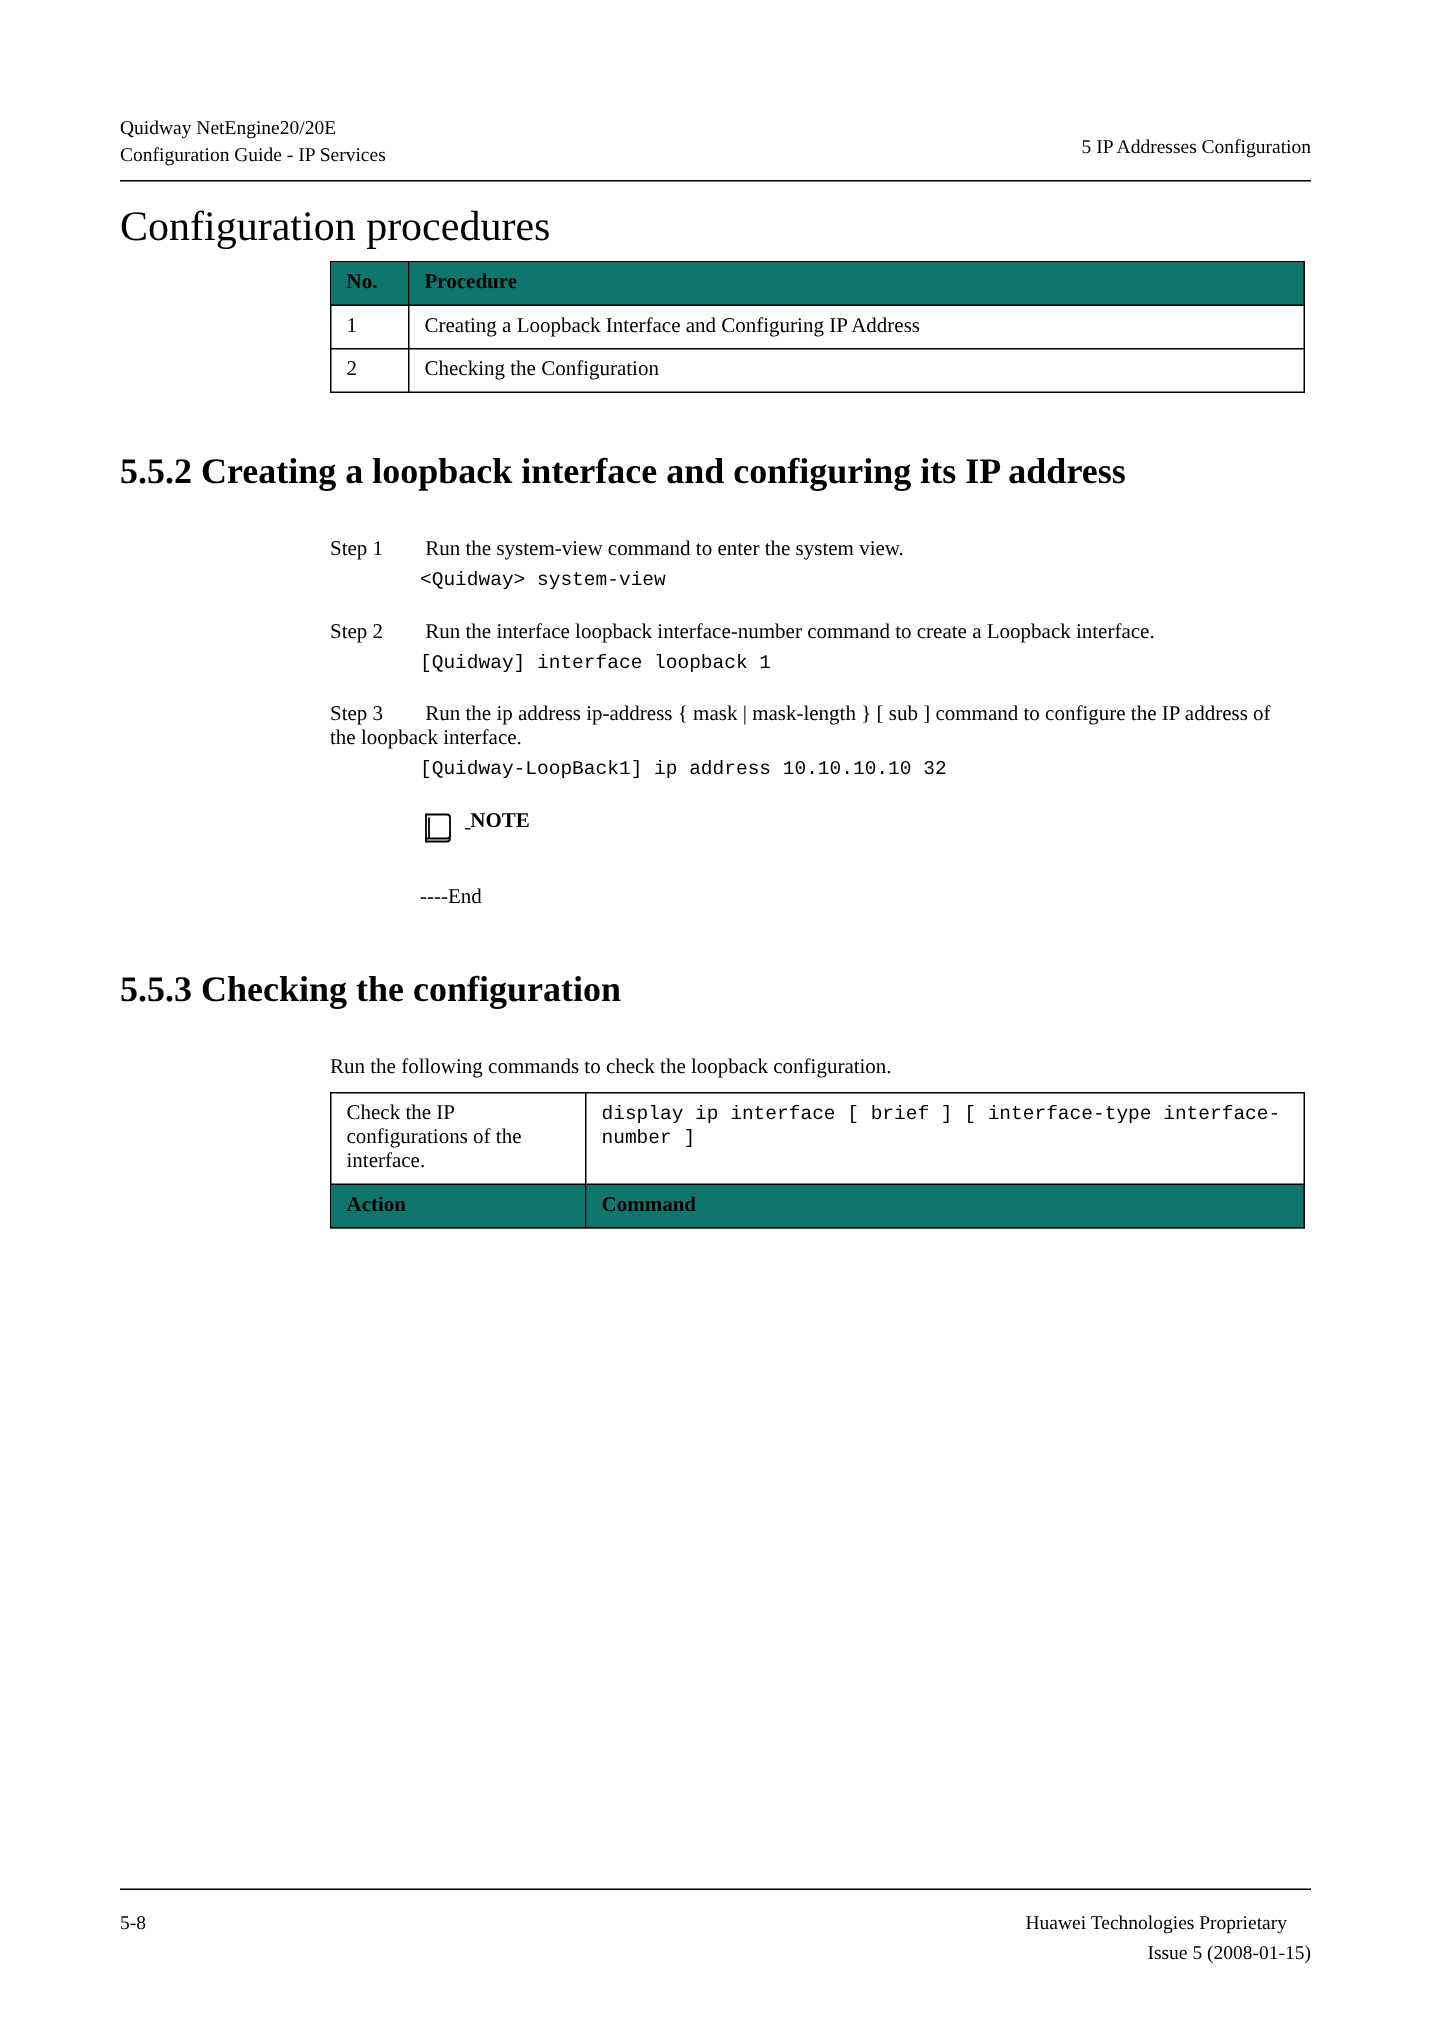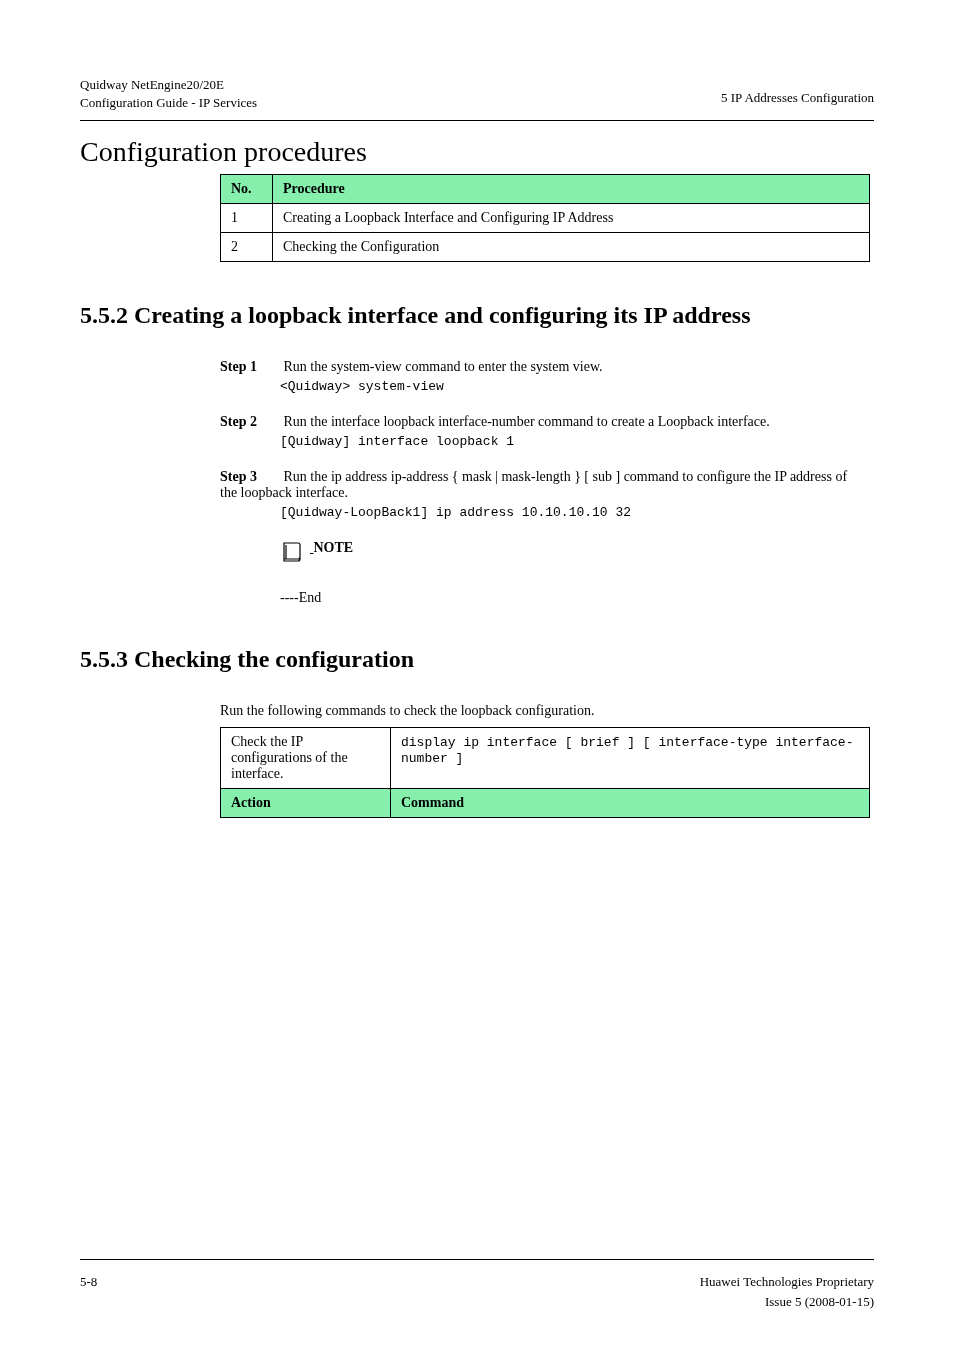--- a/index.html
+++ b/index.html
@@ -50,21 +50,21 @@
   }
   .footer-left {
     position: absolute;
     bottom: 60px;
     left: 80px;
     font-size: 13px;
   }
   .footer-right {
     position: absolute;
     bottom: 60px;
-    right: 80px;
+    right: 96px;
     font-size: 13px;
   }
   .footer-model {
     position: absolute;
     bottom: 40px;
     right: 80px;
     font-size: 13px;
   }
   .content {
     padding-top: 60px;
@@ -85,32 +85,32 @@
     margin-left: 140px;
     font-size: 14px;
   }
   table.proc th, table.proc td {
     border: 1px solid #000;
     padding: 6px 10px;
     text-align: left;
     vertical-align: top;
   }
   table.proc th {
-    background: #86efac;
+    background: #0f766e;
     font-weight: bold;
   }
   table.proc col.no { width: 52px; }
   table.action col.action { width: 170px; }
   .step {
     margin: 0 0 20px 140px;
     font-size: 14px;
   }
   .step-label {
     display: inline-block;
-    font-weight: bold;
+    font-weight: normal;
     width: 60px;
   }
   .step-body {
     display: inline;
   }
   .code {
     font-family: "Courier New", monospace;
     font-size: 13px;
     margin: 4px 0 0 60px;
   }

